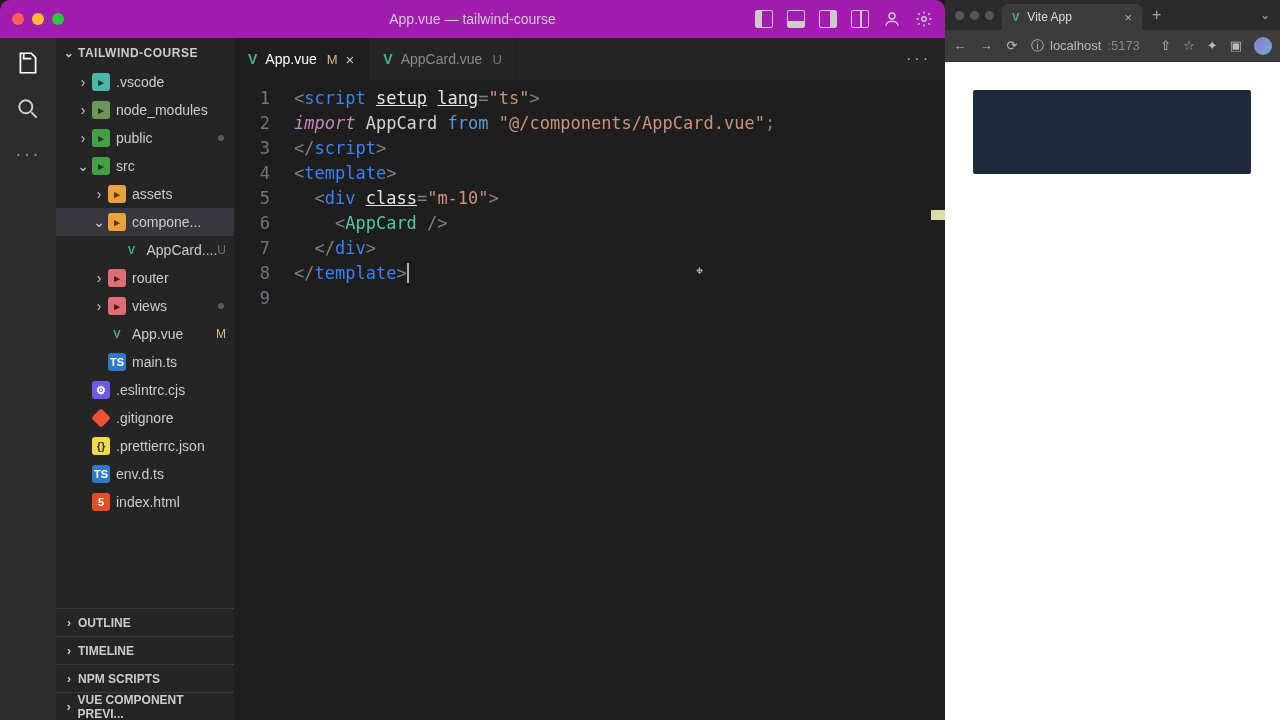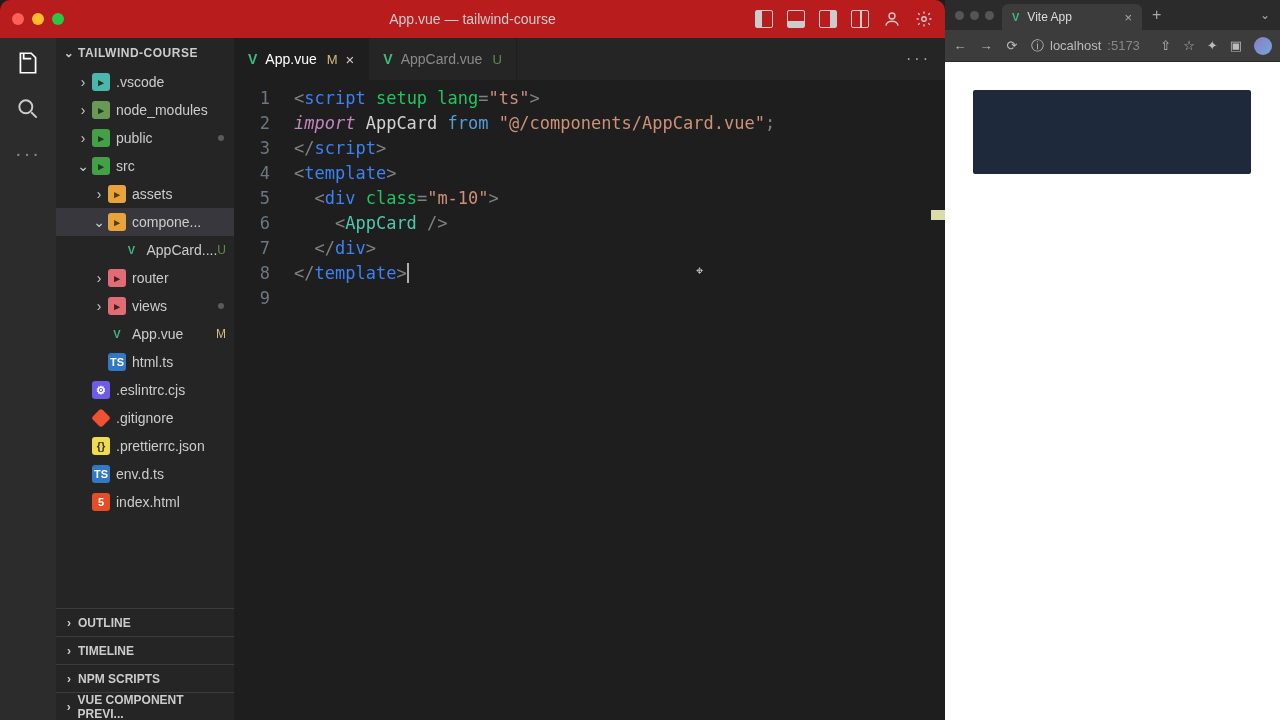--- a/index.html
+++ b/index.html
@@ -1,21 +1,21 @@
 <!DOCTYPE html>
 <html><head>
 <meta charset="utf-8">
 <style>
 * { margin: 0; padding: 0; box-sizing: border-box; }
 body { font-family: -apple-system, "SF Pro", "Segoe UI", sans-serif; background: #1e1e1e; color: #ccc; width: 1280px; height: 720px; overflow: hidden; display: flex; }
 .vscode { width: 945px; height: 720px; background: #1e1e1e; display: flex; flex-direction: column; border-radius: 10px 10px 0 0; overflow: hidden; }
 .browser { flex: 1; height: 720px; background: #fff; display: flex; flex-direction: column; }
 
 
-.titlebar { height: 38px; background: #b91c1c; display: flex; align-items: center; padding: 0 12px; position: relative; }
+.titlebar { height: 38px; background: #a21caf; display: flex; align-items: center; padding: 0 12px; position: relative; }
 .traffic { display: flex; gap: 8px; }
 .tl { width: 12px; height: 12px; border-radius: 50%; }
 .tl.red { background: #ff5f57; }
 .tl.yellow { background: #febc2e; }
 .tl.green { background: #28c840; }
 .title-text { position: absolute; left: 50%; transform: translateX(-50%); color: #ccc; font-size: 14px; }
 .titlebar-right { margin-left: auto; display: flex; gap: 14px; color: #ccc; }
 .titlebar-right svg, .titlebar-right .ico { width: 18px; height: 18px; }
 .ico-box { width: 18px; height: 18px; border: 1.5px solid #ccc; border-radius: 2px; position: relative; }
 .ico-box.half-left::after { content: ""; position: absolute; left: 0; top: 0; width: 40%; height: 100%; background: #ccc; }
@@ -67,21 +67,21 @@
 .tab.active { background: #1e1e1e; color: #fff; }
 .tab .vue-icon2 { color: #42b883; font-size: 14px; font-weight: 700; }
 .tab .badge { color: #d7ba7d; font-size: 13px; margin-left: 2px; }
 .tab .badge.u { color: #608b4e; }
 .tab .close { color: #ccc; font-size: 15px; }
 .tabs-right { margin-left: auto; display: flex; align-items: center; padding: 0 14px; color: #aaa; letter-spacing: 3px; }
 .editor { flex: 1; display: flex; font-family: "SF Mono", Menlo, Consolas, monospace; font-size: 17px; line-height: 25px; padding-top: 6px; position: relative; }
 .gutter { width: 60px; text-align: right; color: #6e7681; padding-right: 24px; }
 .code { flex: 1; white-space: pre; color: #d4d4d4; }
 .tok-tag { color: #3b82f6; }
-.tok-attr { color: #22c55e; }
+.tok-attr { color: #e5e5e5; text-decoration: underline; }
 .tok-kw { color: #c586c0; font-style: italic; }
 .tok-kw2 { color: #569cd6; }
 .tok-str { color: #ce9178; }
 .tok-punc { color: #808080; }
 .tok-comp { color: #4ec9b0; }
 .tok-name { color: #d4d4d4; }
 .cursor-bar { display: inline-block; width: 2px; height: 20px; background: #aeafad; vertical-align: text-bottom; }
 .mouse-cursor { position: absolute; left: 462px; top: 178px; font-size: 13px; color: #ddd; pointer-events: none; }
 .scroll-overview { position: absolute; right: 0; top: 0; width: 14px; height: 100%; background: #1e1e1e; }
 .scroll-overview .mark { position: absolute; right: 0; top: 130px; width: 14px; height: 10px; background: #dcdcaa; }
@@ -202,21 +202,21 @@
           </div>
           <div class="tree-row indent2">
             <span class="chev"> </span>
             <span class="icon vue-icon">V</span>
             <span>App.vue</span>
             <span class="status-char m">M</span>
           </div>
           <div class="tree-row indent2">
             <span class="chev"> </span>
             <span class="icon ts-icon">TS</span>
-            <span>html.ts</span>
+            <span>main.ts</span>
           </div>
           <div class="tree-row indent1">
             <span class="chev"> </span>
             <span class="icon config-icon">⚙</span>
             <span>.eslintrc.cjs</span>
           </div>
           <div class="tree-row indent1">
             <span class="chev"> </span>
             <span class="icon">
               <span class="git-icon"></span>

